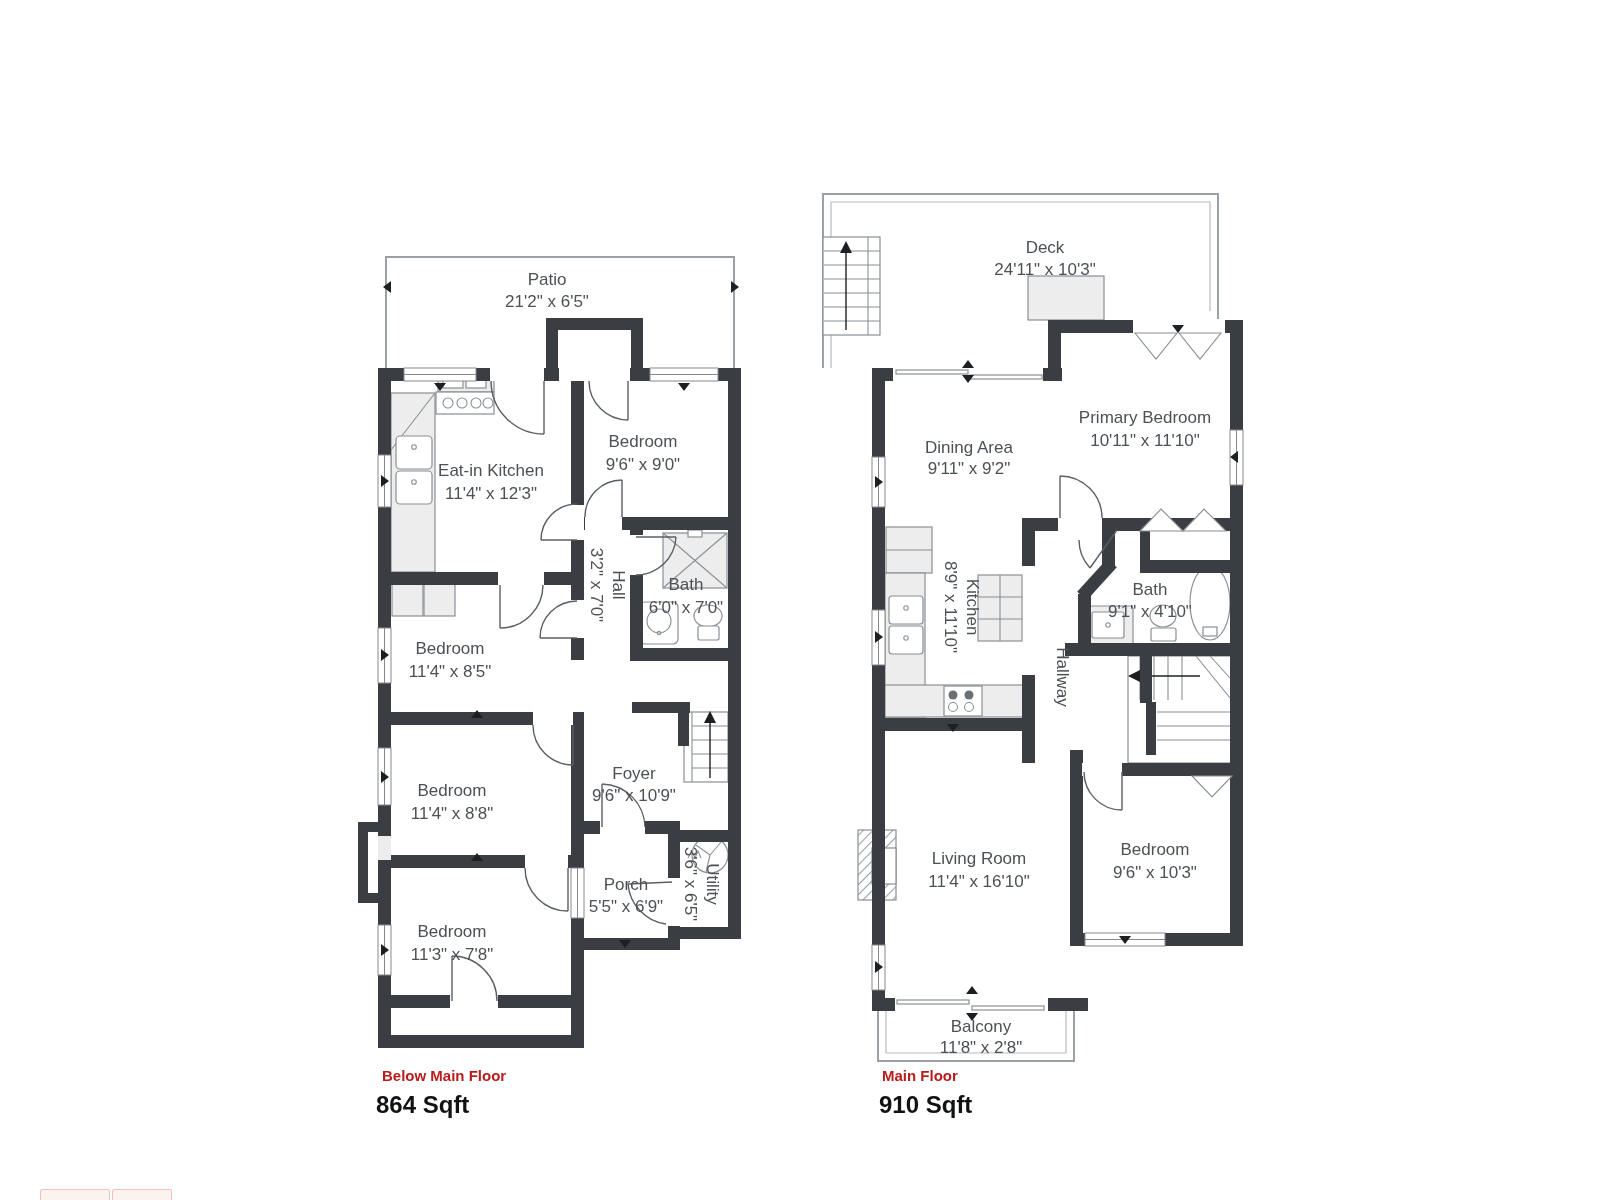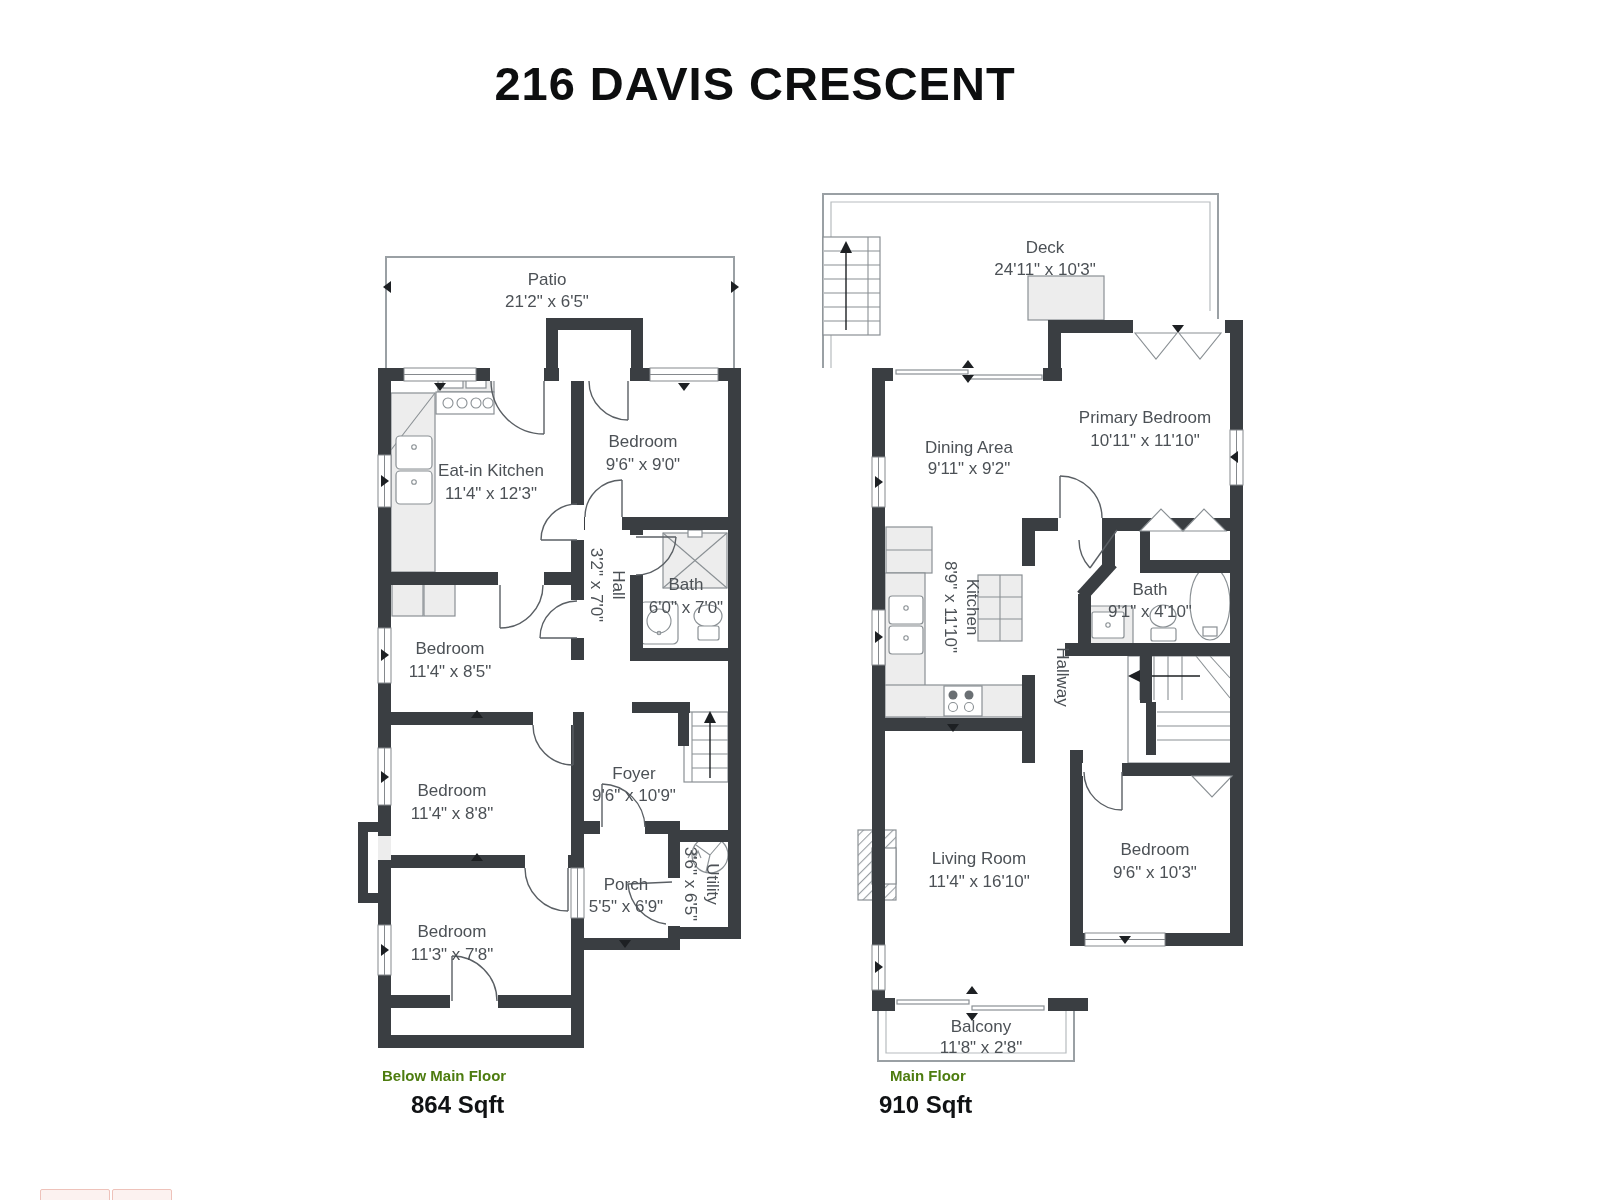--- a/index.html
+++ b/index.html
@@ -1,23 +1,23 @@
 <!DOCTYPE html>
 <html><head>
 <meta charset="utf-8">
 <style>
   html,body{margin:0;padding:0;background:#fff;}
   .canvas{position:relative;width:1600px;height:1200px;background:#ffffff;overflow:hidden;
           font-family:"Liberation Sans", sans-serif;}
   .page-title{position:absolute;top:56px;left:0;width:1510px;text-align:center;
               font-size:47px;font-weight:800;letter-spacing:1px;color:#0d0e0f;}
-  .floor-name{position:absolute;font-size:15px;font-weight:700;color:#4d7c0f;}
+  .floor-name{position:absolute;font-size:15px;font-weight:700;color:#b91c1c;}
   .floor-sqft{position:absolute;font-size:24px;font-weight:700;color:#101214;}
-  .fn-left{left:382px;top:1067px;} .fs-left{left:411px;top:1091px;}
-  .fn-right{left:882px;top:1067px;margin-left:8px;} .fs-right{left:879px;top:1091px;text-align:right;}
+  .fn-left{left:382px;top:1067px;} .fs-left{left:376px;top:1091px;}
+  .fn-right{left:882px;top:1067px;} .fs-right{left:879px;top:1091px;text-align:right;}
   svg{position:absolute;left:0;top:0;}
   svg text{font-family:"Liberation Sans", sans-serif;}
   .room-t{font-size:17px;fill:#4c5156;text-anchor:middle;}
   .wall rect{fill:#3a3e42;}
   .wall line{stroke:#3a3e42;}
   .outline{fill:none;stroke:#9aa0a4;stroke-width:2;}
   .outline2{fill:none;stroke:#b7bcbf;stroke-width:1.2;}
   .gap{fill:#ffffff;}
   .gapg{fill:#ededed;}
   .win rect{fill:#ffffff;stroke:#85898d;stroke-width:1;}
@@ -28,21 +28,20 @@
   .fxl{stroke:#8a9094;stroke-width:1.1;fill:none;}
   .tri{fill:#ffffff;stroke:#8a9094;stroke-width:1.1;}
   .arr{fill:#1d2023;}
   .crop-box{position:absolute;background:#fcf2f0;border:1px solid #eec2ba;border-radius:2px;}
 </style>
 </head>
 <body>
 
 <div class="canvas">
 
-  <div class="page-title">216 DAVIS CRESCENT</div>
 
   <svg width="1600" height="1200" viewBox="0 0 1600 1200">
     <defs>
       <pattern id="hatch" width="7" height="7" patternUnits="userSpaceOnUse" patternTransform="rotate(45)">
         <line x1="0" y1="0" x2="0" y2="7" stroke="#9aa0a4" stroke-width="2.2"></line>
       </pattern>
     </defs>
 
     <path class="outline" d="M386,368 V257 H734 V368"></path>
 

